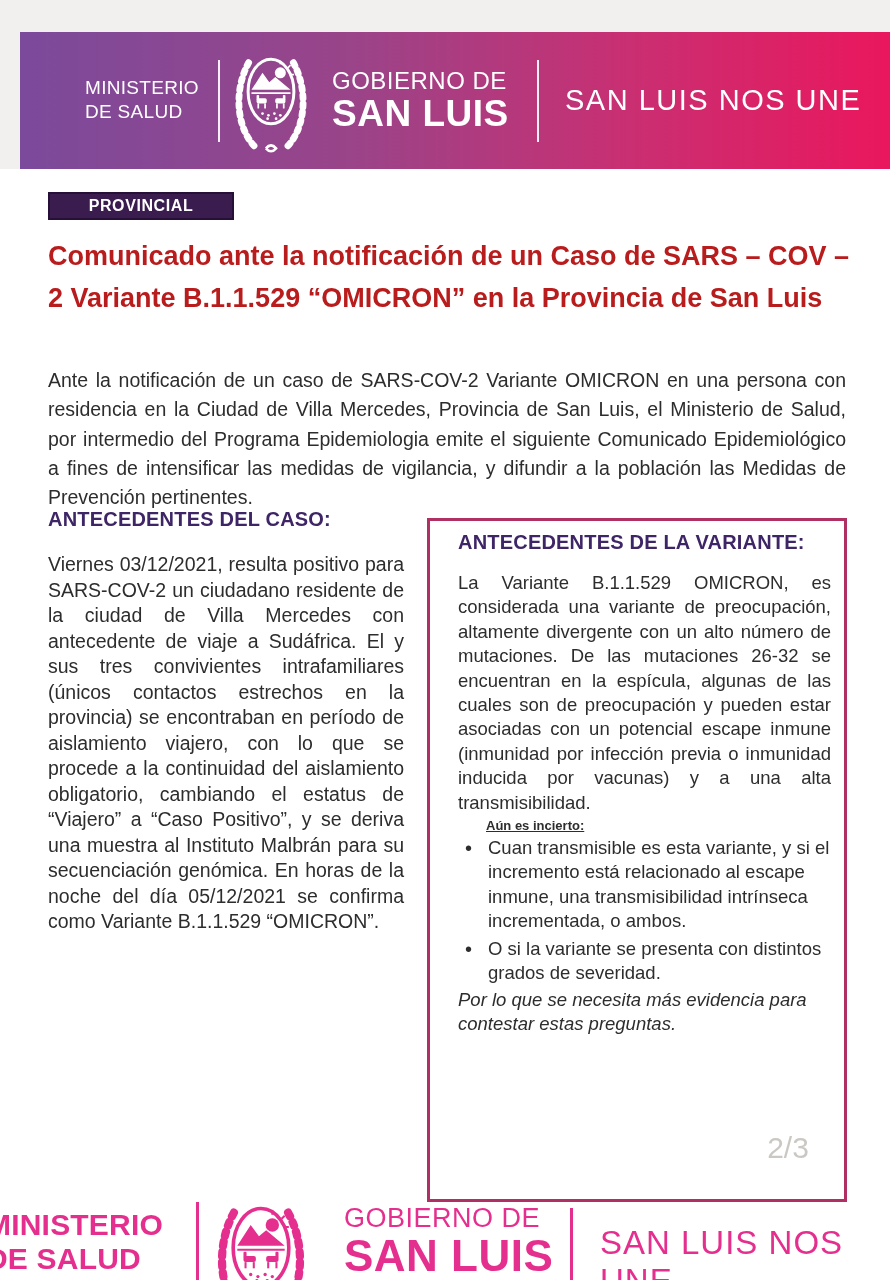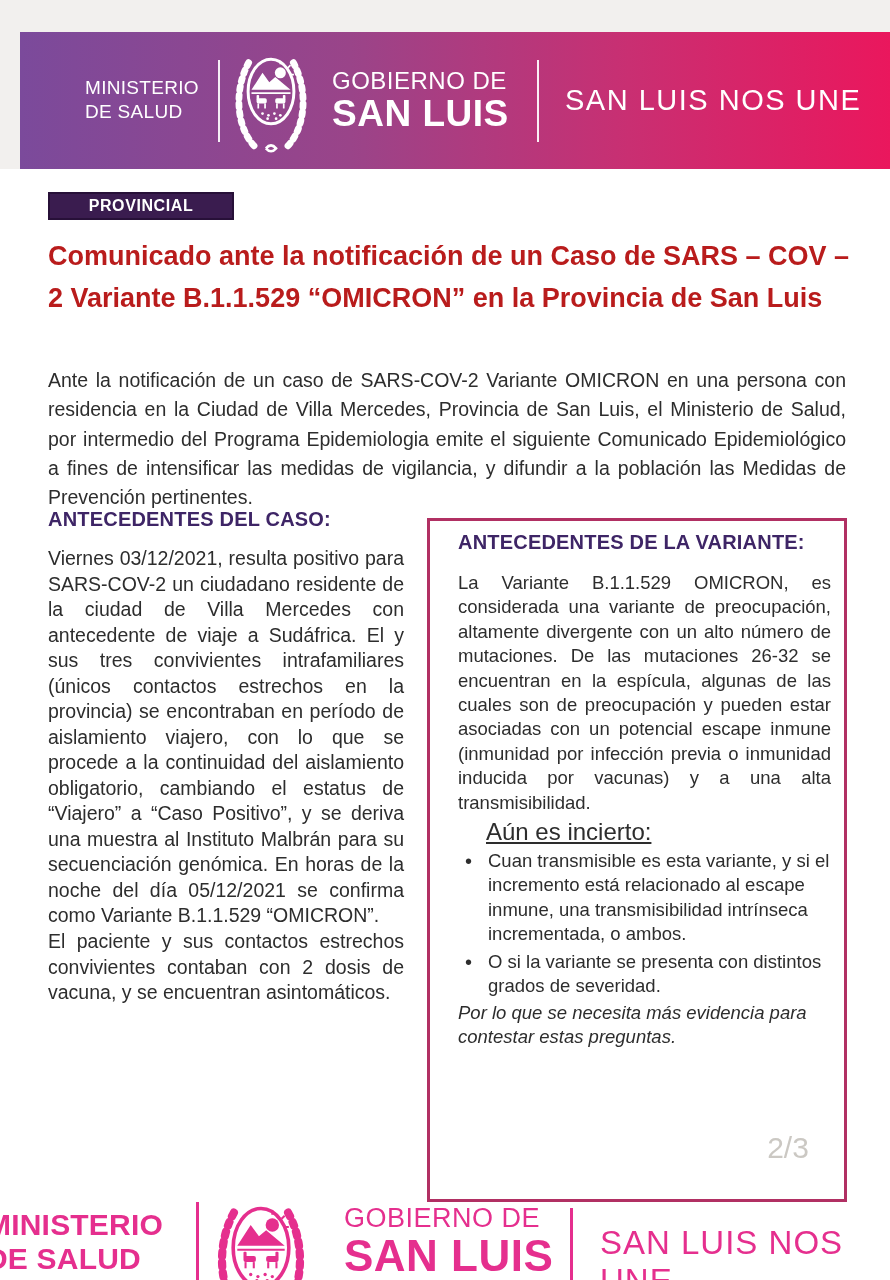--- a/index.html
+++ b/index.html
@@ -40,28 +40,28 @@
   }
   .intro{
     position:absolute;left:48px;top:366px;width:798px;
     font-size:19.5px;line-height:1.5;text-align:justify;
   }
 
   
   .case-col{position:absolute;left:48px;top:508px;width:356px;}
   .section-heading{font-size:20px;font-weight:bold;color:#3e2566;letter-spacing:.2px;}
   .case-col p{margin:0;font-size:19.5px;line-height:1.31;text-align:justify;}
-  .case-col p.first{margin-top:15px;}
+  .case-col p.first{margin-top:21px;}
 
   .variant-box{
     position:absolute;left:427px;top:518px;width:420px;height:684px;box-sizing:border-box;
     border:3px solid #b13063;padding:10px 13px 8px 28px;background:#fff;
   }
   .variant-box .vp1{margin:17px 0 0;font-size:18.5px;line-height:1.32;text-align:justify;}
-  .variant-box .subheading{margin:3px 0 0 28px;font-size:24px;text-decoration:underline;}
+  .variant-box .subheading{margin:3px 0 0 28px;font-size:13px;text-decoration:underline;font-weight:bold;}
   .bullets{list-style:none;margin:3px 0 0;padding:0;}
   .bullets li{position:relative;padding-left:30px;font-size:18.5px;line-height:1.32;margin-top:3px;}
   .bullets li::before{content:"\2022";position:absolute;left:7px;top:-1px;font-size:20px;}
   .conclusion{font-style:italic;font-size:18.5px;line-height:1.32;margin:2px 0 0;}
 
   
   .page-indicator{
     position:absolute;left:738px;top:1116px;width:100px;height:64px;border-radius:16px;
     background:rgba(255,255,255,.55);display:flex;align-items:center;justify-content:center;
     font-size:30px;color:rgba(160,154,146,.55);pointer-events:none;
@@ -141,21 +141,20 @@
     <span>PROVINCIAL</span>
   </div>
 
   <div class="title">Comunicado ante la notificación de un Caso de SARS – COV – 2 Variante B.1.1.529 “OMICRON” en la Provincia de San Luis</div>
 
   <div class="intro">Ante la notificación de un caso de SARS-COV-2 Variante OMICRON en una persona con residencia en la Ciudad de Villa Mercedes, Provincia de San Luis, el Ministerio de Salud, por intermedio del Programa Epidemiologia emite el siguiente Comunicado Epidemiológico a fines de intensificar las medidas de vigilancia, y difundir a la población las Medidas de Prevención pertinentes.</div>
 
   <div class="case-col">
     <div class="section-heading">ANTECEDENTES DEL CASO:</div>
     <p class="first">Viernes 03/12/2021, resulta positivo para SARS-COV-2 un ciudadano residente de la ciudad de Villa Mercedes con antecedente de viaje a Sudáfrica. El y sus tres convivientes intrafamiliares (únicos contactos estrechos en la provincia) se encontraban en período de aislamiento viajero, con lo que se procede a la continuidad del aislamiento obligatorio, cambiando el estatus de “Viajero” a “Caso Positivo”, y se deriva una muestra al Instituto Malbrán para su secuenciación genómica. En horas de la noche del día 05/12/2021 se confirma como Variante B.1.1.529 “OMICRON”.</p>
-    <p>El paciente y sus contactos estrechos convivientes contaban con 2 dosis de vacuna, y se encuentran asintomáticos.</p>
   </div>
 
   <div class="variant-box">
     <div class="section-heading">ANTECEDENTES DE LA VARIANTE:</div>
     <p class="vp1">La Variante B.1.1.529 OMICRON, es considerada una variante de preocupación, altamente divergente con un alto número de mutaciones. De las mutaciones 26-32 se encuentran en la espícula, algunas de las cuales son de preocupación y pueden estar asociadas con un potencial escape inmune (inmunidad por infección previa o inmunidad inducida por vacunas) y a una alta transmisibilidad.</p>
     <div class="subheading">Aún es incierto:</div>
     <ul class="bullets">
       <li>Cuan transmisible es esta variante, y si el incremento está relacionado al escape inmune, una transmisibilidad intrínseca incrementada, o ambos.</li>
       <li>O si la variante se presenta con distintos grados de severidad.</li>
     </ul>

